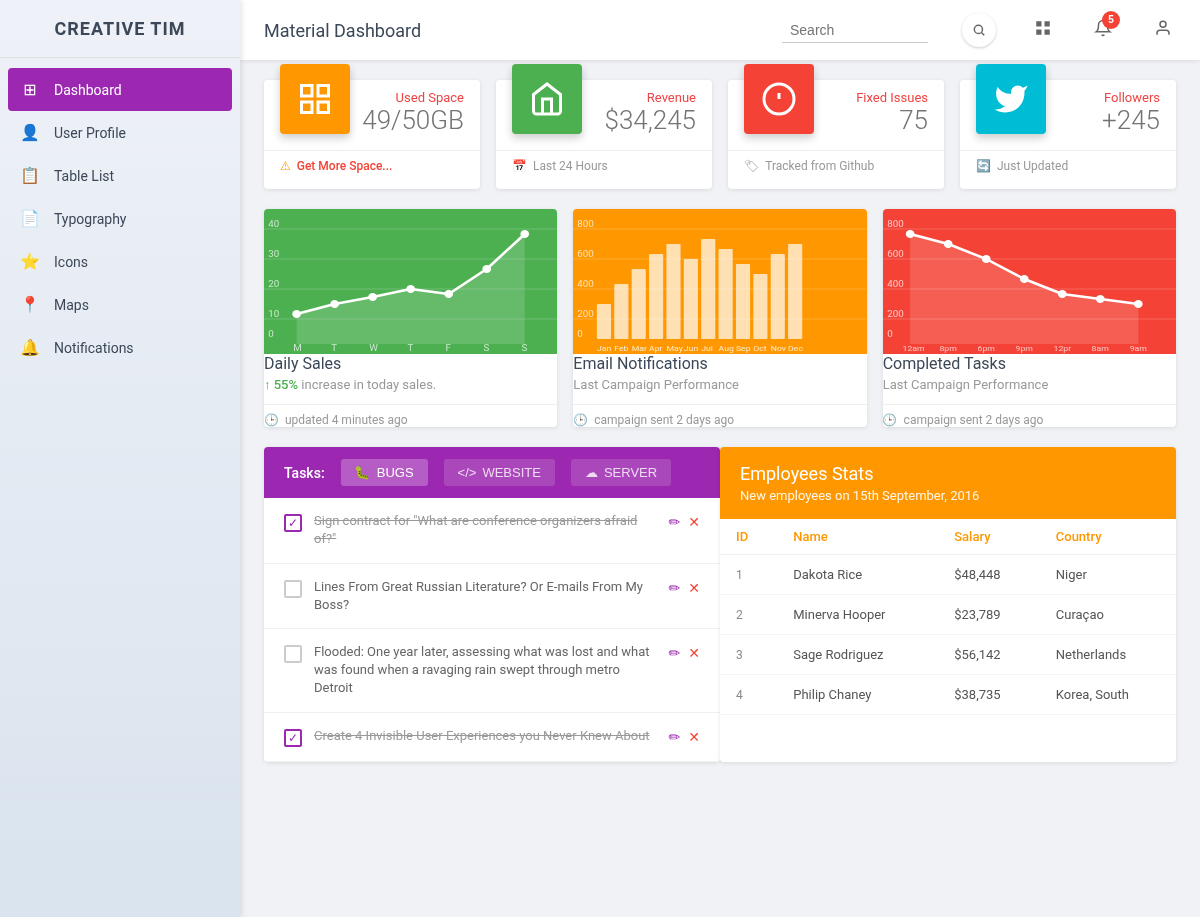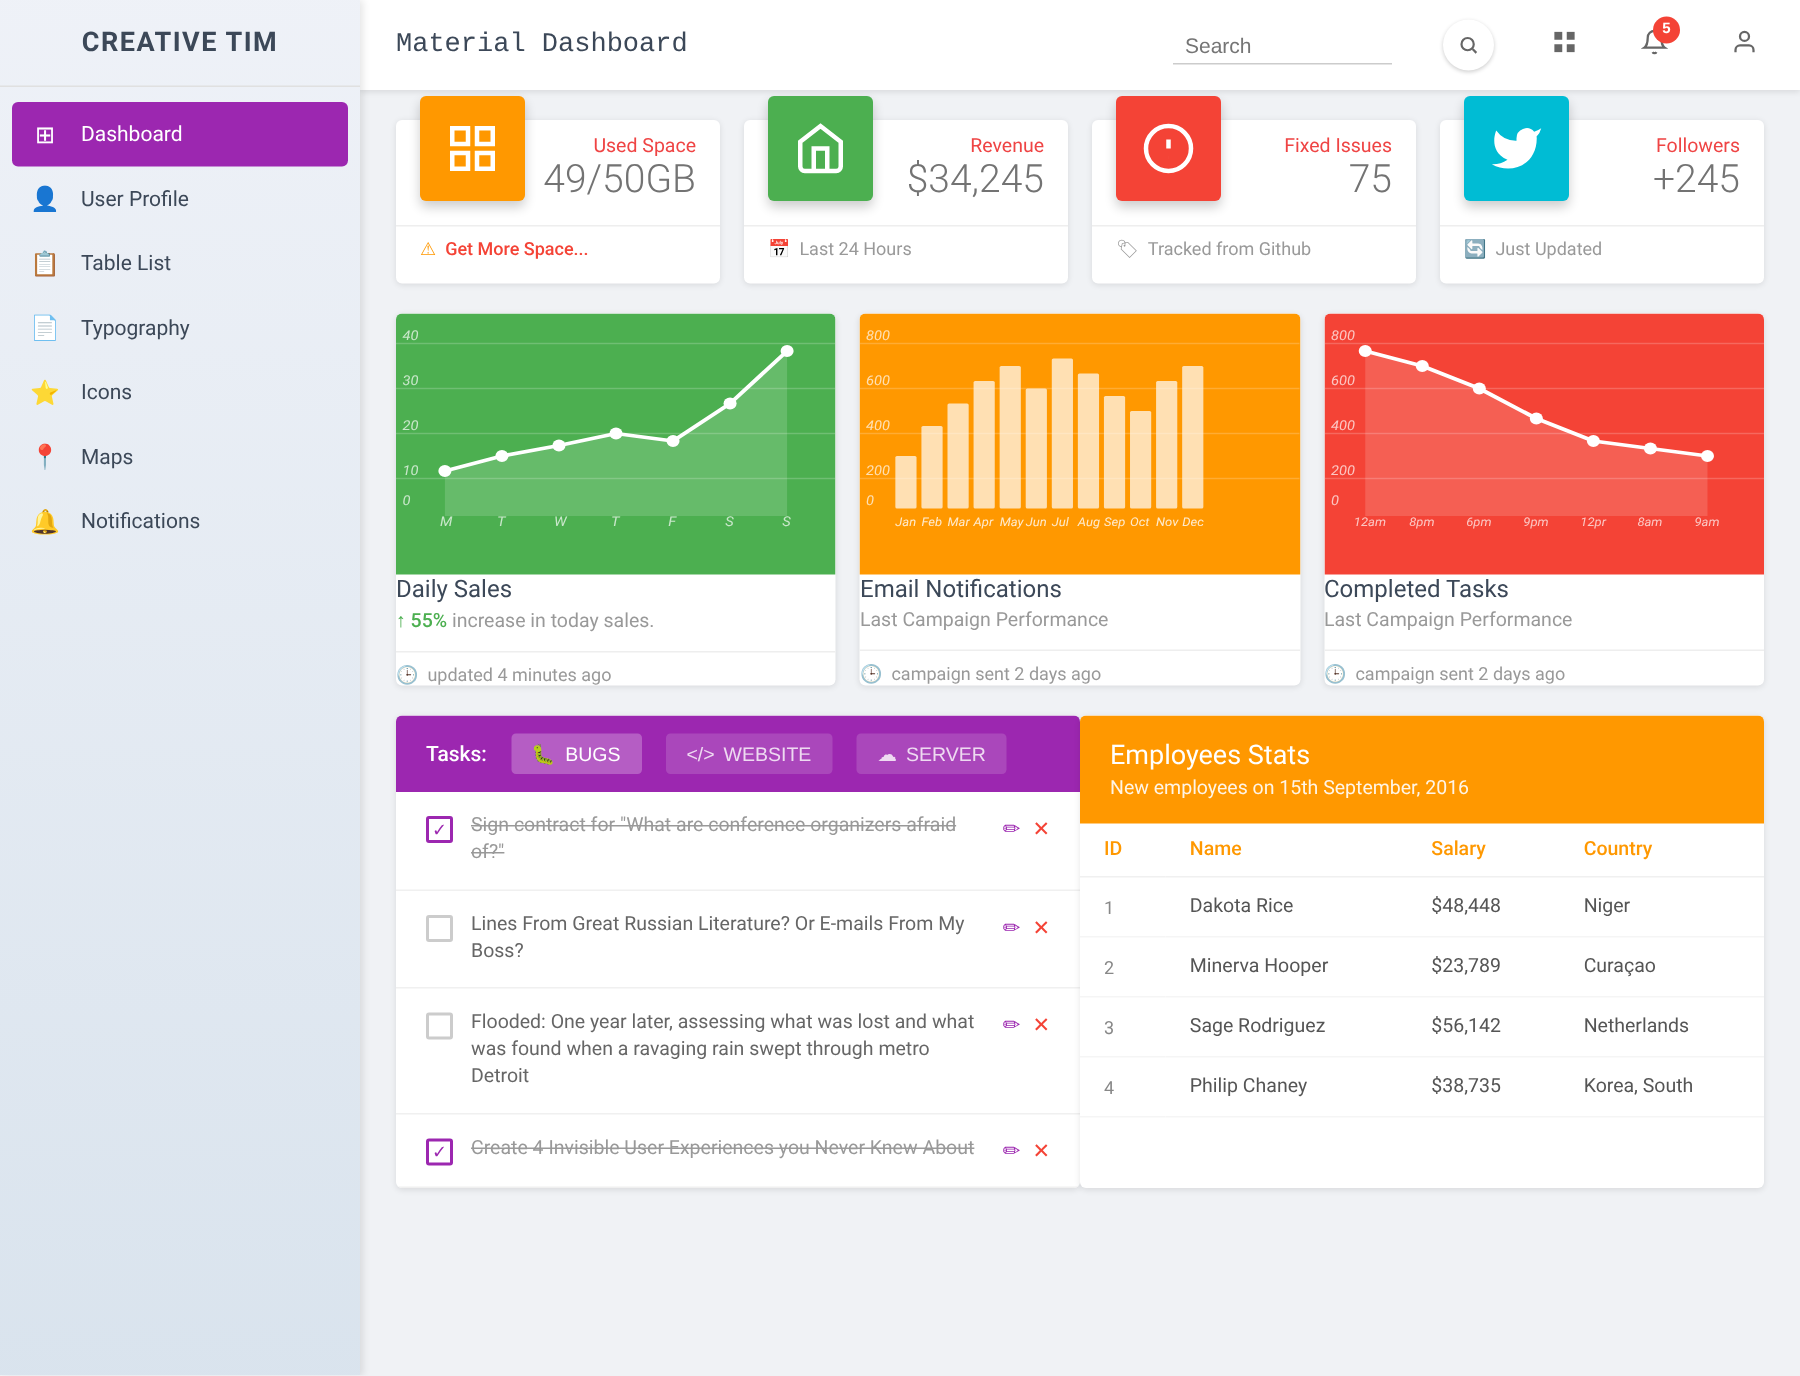--- a/index.html
+++ b/index.html
@@ -65,21 +65,21 @@
     
     .header {
       background: rgba(255,255,255,0.95);
       padding: 10px 24px;
       display: flex;
       align-items: center;
       justify-content: space-between;
       box-shadow: 0 1px 4px rgba(0,0,0,0.1);
       min-height: 60px;
     }
-    .header-title { font-size: 18px; font-weight: 400; color: #3c4858; font-family: Liberation Mono, monospace; }
+    .header-title { font-size: 18px; font-weight: 400; color: #3c4858; }
     .header-right { display: flex; align-items: center; gap: 34px; }
     .search-box {
       display: flex;
       align-items: center;
       border-bottom: 1px solid #ccc;
       padding: 4px 8px;
       gap: 6px;
     }
     .search-box input {
       border: none;
@@ -183,24 +183,23 @@
       gap: 16px;
       margin-bottom: 20px;
     }
     .chart-card {
       background: #fff;
       border-radius: 4px;
       box-shadow: 0 1px 4px rgba(0,0,0,0.1);
       overflow: hidden;
     }
     .chart-header {
-      height: 174px;
+      height: 145px;
       position: relative;
       overflow: hidden;
-      font-style: italic;
     }
     .chart-body {
       padding: 0;
     }
     .chart-title { font-size: 16px; font-weight: 400; color: #3c4858; margin-bottom: 4px; }
     .chart-subtitle { font-size: 13px; color: #999; }
     .chart-subtitle span { color: #4caf50; font-weight: 500; }
     .chart-footer {
       border-top: 1px solid #eee;
       margin-top: 12px;

